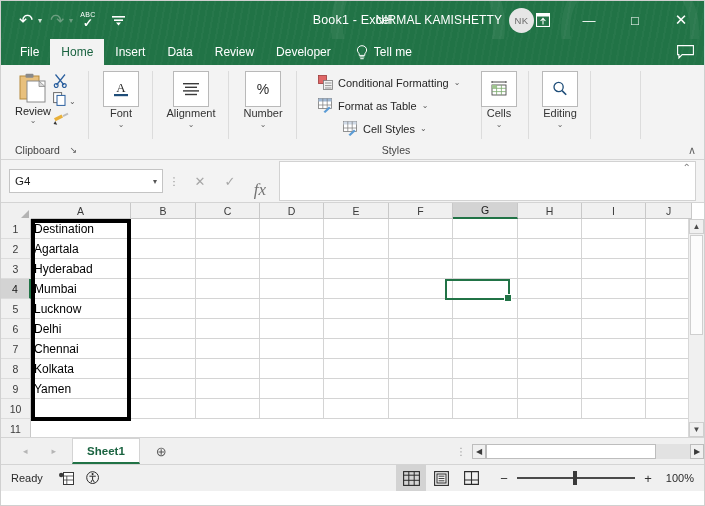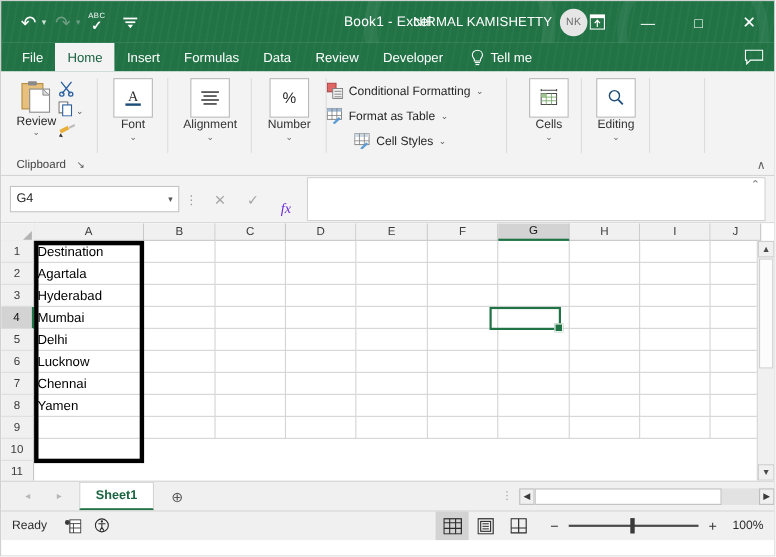--- a/index.html
+++ b/index.html
@@ -73,21 +73,21 @@
   
   .fbar{position:relative;height:42px;background:#f3f3f3;display:flex;align-items:center;
         padding:0 8px;gap:0;border-bottom:1px solid #d4d4d4;}
   .namebox{width:142px;height:22px;background:#fff;border:1px solid #c4c4c4;
     display:flex;align-items:center;padding:0 5px;font-size:11.5px;color:#1c1c1c;}
   .namebox .nbcaret{margin-left:auto;font-size:8px;color:#555;}
   .fbdots{width:22px;text-align:center;color:#9a9a9a;font-size:11px;letter-spacing:0;}
   .fbtns{display:flex;align-items:center;gap:0;}
   .fbtn{width:30px;height:22px;display:flex;align-items:center;justify-content:center;
     color:#a6a6a6;font-size:13px;}
-  .fbtn.fx{color:#6d28d9;font-style:italic;font-family:"Liberation Serif",serif;font-size:13px;margin-top:17px;}
+  .fbtn.fx{color:#737373;font-style:italic;font-family:"Liberation Serif",serif;font-size:17px;margin-top:17px;}
   .finput{flex:1;height:32px;background:#fff;border:1px solid #d2d2d2;margin-left:4px;
     display:flex;align-items:flex-start;padding:3px 6px;font-size:11.5px;color:#1c1c1c;
     position:relative;}
   .fexpand{position:absolute;right:4px;top:0px;color:#7a7a7a;font-size:10px;}
 
   
   .gridwrap{position:relative;height:234px;background:#fff;overflow:hidden;}
   .corner{position:absolute;left:0;top:0;width:30px;height:16px;background:#f0f0f0;
     border-right:1px solid #c8c8c8;border-bottom:1px solid #c8c8c8;}
   .corner .tri{position:absolute;right:2px;bottom:1px;width:0;height:0;
@@ -205,21 +205,20 @@
       <div class="wbtn" style="font-size:15px;">✕</div>
     </div>
   </div>
 
   <div class="tabbar">
     <div class="deco"></div>
     <div class="tabs">
       <div class="tab">File</div>
       <div class="tab active">Home</div>
       <div class="tab">Insert</div>
-      <div class="tab">Formulas</div>
       <div class="tab">Data</div>
       <div class="tab">Review</div>
       <div class="tab">Developer</div>
       <div class="tellme">
         <svg width="12" height="15" viewBox="0 0 12 15">
           <path d="M6 0.7 C3.3 0.7 1.4 2.6 1.4 5 C1.4 6.7 2.5 7.7 3.2 8.8 L3.2 10.4 L8.8 10.4 L8.8 8.8 C9.5 7.7 10.6 6.7 10.6 5 C10.6 2.6 8.7 0.7 6 0.7 Z" fill="none" stroke="#ffffff" stroke-width="1"></path>
           <rect x="3.6" y="11.4" width="4.8" height="1" fill="#ffffff"></rect>
           <rect x="4.3" y="13.2" width="3.4" height="1" fill="#ffffff"></rect>
         </svg>
         <span>Tell me</span>
@@ -311,21 +310,21 @@
       <div class="bigbtn">
         <div class="boxicon">
           <span style="font-size:14px;color:#2b2b2b;">%</span>
         </div>
         <div class="blabel">Number</div>
         <div class="bcaret">⌄</div>
       </div>
       <div class="sep"></div>
     </div>
 
-    <div class="rgroup" style="left:288px;width:172px;">
+    <div class="rgroup" style="left:309px;width:172px;">
       <div style="position:absolute;left:8px;top:8px;">
         <div class="styles-item">
           <span class="cicon">
             <svg width="15" height="15" viewBox="0 0 15 15">
               <rect x="0.5" y="0.5" width="8" height="8" fill="#e06666" stroke="#9c3b3b" stroke-width=".8"></rect>
               <rect x="5.5" y="5.5" width="9" height="9" fill="#f2f2f2" stroke="#7a7a7a" stroke-width=".8"></rect>
               <path d="M7 8 L13.5 8 M7 10.6 L13.5 10.6 M7 13 L13.5 13" stroke="#7a7a7a" stroke-width=".8"></path>
             </svg>
           </span>
           <span>Conditional Formatting</span>
@@ -349,20 +348,21 @@
               <rect x="0.5" y="0.5" width="13" height="10" fill="#ffffff" stroke="#7a7a7a" stroke-width=".8"></rect>
               <rect x="0.5" y="0.5" width="13" height="3" fill="#cfd9e6"></rect>
               <path d="M4.8 0.5 L4.8 10.5 M9.2 0.5 L9.2 10.5 M0.5 7 L13.5 7" stroke="#7a7a7a" stroke-width=".7"></path>
               <path d="M5.5 13.8 L11 8.4 L12.6 10 L7.2 15 Z" fill="#5a9bd5"></path>
             </svg>
           </span>
           <span>Cell Styles</span>
           <span class="caretsm">⌄</span>
         </div>
       </div>
+      <div class="glabel">Styles</div>
       <div class="sep"></div>
     </div>
 
     <div class="rgroup" style="left:468px;width:60px;">
       <div class="bigbtn">
         <div class="boxicon">
           <svg width="20" height="18" viewBox="0 0 20 18">
             <path d="M3 2 L17 2 M3 1 L3 3 M17 1 L17 3" stroke="#4a4a4a" stroke-width="1" fill="none"></path>
             <rect x="3" y="5" width="14" height="10" fill="#ffffff" stroke="#4a4a4a" stroke-width=".9"></rect>
             <path d="M3 8.3 L17 8.3 M3 11.6 L17 11.6 M7.6 5 L7.6 15 M12.4 5 L12.4 15" stroke="#7aa86b" stroke-width=".8"></path>
@@ -486,45 +486,57 @@
           <div class="gcell" style="width: 64px;"></div>
           <div class="gcell" style="width: 64px;"></div>
           <div class="gcell" style="width: 65px;"></div>
           <div class="gcell" style="width: 64px;"></div>
           <div class="gcell" style="width: 65px;"></div>
           <div class="gcell" style="width: 64px;"></div>
           <div class="gcell" style="width: 64px;"></div>
           <div class="gcell" style="width: 46px;"></div>
         </div>
         <div class="grow">
+          <div class="gcell" style="width: 100px;">Lucknow</div>
+          <div class="gcell" style="width: 65px;"></div>
+          <div class="gcell" style="width: 64px;"></div>
+          <div class="gcell" style="width: 64px;"></div>
+          <div class="gcell" style="width: 65px;"></div>
+          <div class="gcell" style="width: 64px;"></div>
+          <div class="gcell" style="width: 65px;"></div>
+          <div class="gcell" style="width: 64px;"></div>
+          <div class="gcell" style="width: 64px;"></div>
+          <div class="gcell" style="width: 46px;"></div>
+        </div>
+        <div class="grow">
           <div class="gcell" style="width: 100px;">Delhi</div>
           <div class="gcell" style="width: 65px;"></div>
           <div class="gcell" style="width: 64px;"></div>
           <div class="gcell" style="width: 64px;"></div>
           <div class="gcell" style="width: 65px;"></div>
           <div class="gcell" style="width: 64px;"></div>
           <div class="gcell" style="width: 65px;"></div>
           <div class="gcell" style="width: 64px;"></div>
           <div class="gcell" style="width: 64px;"></div>
           <div class="gcell" style="width: 46px;"></div>
         </div>
         <div class="grow">
-          <div class="gcell" style="width: 100px;">Lucknow</div>
-          <div class="gcell" style="width: 65px;"></div>
-          <div class="gcell" style="width: 64px;"></div>
-          <div class="gcell" style="width: 64px;"></div>
-          <div class="gcell" style="width: 65px;"></div>
-          <div class="gcell" style="width: 64px;"></div>
-          <div class="gcell" style="width: 65px;"></div>
-          <div class="gcell" style="width: 64px;"></div>
-          <div class="gcell" style="width: 64px;"></div>
-          <div class="gcell" style="width: 46px;"></div>
-        </div>
-        <div class="grow">
           <div class="gcell" style="width: 100px;">Chennai</div>
+          <div class="gcell" style="width: 65px;"></div>
+          <div class="gcell" style="width: 64px;"></div>
+          <div class="gcell" style="width: 64px;"></div>
+          <div class="gcell" style="width: 65px;"></div>
+          <div class="gcell" style="width: 64px;"></div>
+          <div class="gcell" style="width: 65px;"></div>
+          <div class="gcell" style="width: 64px;"></div>
+          <div class="gcell" style="width: 64px;"></div>
+          <div class="gcell" style="width: 46px;"></div>
+        </div>
+        <div class="grow">
+          <div class="gcell" style="width: 100px;">Kolkata</div>
           <div class="gcell" style="width: 65px;"></div>
           <div class="gcell" style="width: 64px;"></div>
           <div class="gcell" style="width: 64px;"></div>
           <div class="gcell" style="width: 65px;"></div>
           <div class="gcell" style="width: 64px;"></div>
           <div class="gcell" style="width: 65px;"></div>
           <div class="gcell" style="width: 64px;"></div>
           <div class="gcell" style="width: 64px;"></div>
           <div class="gcell" style="width: 46px;"></div>
         </div>

